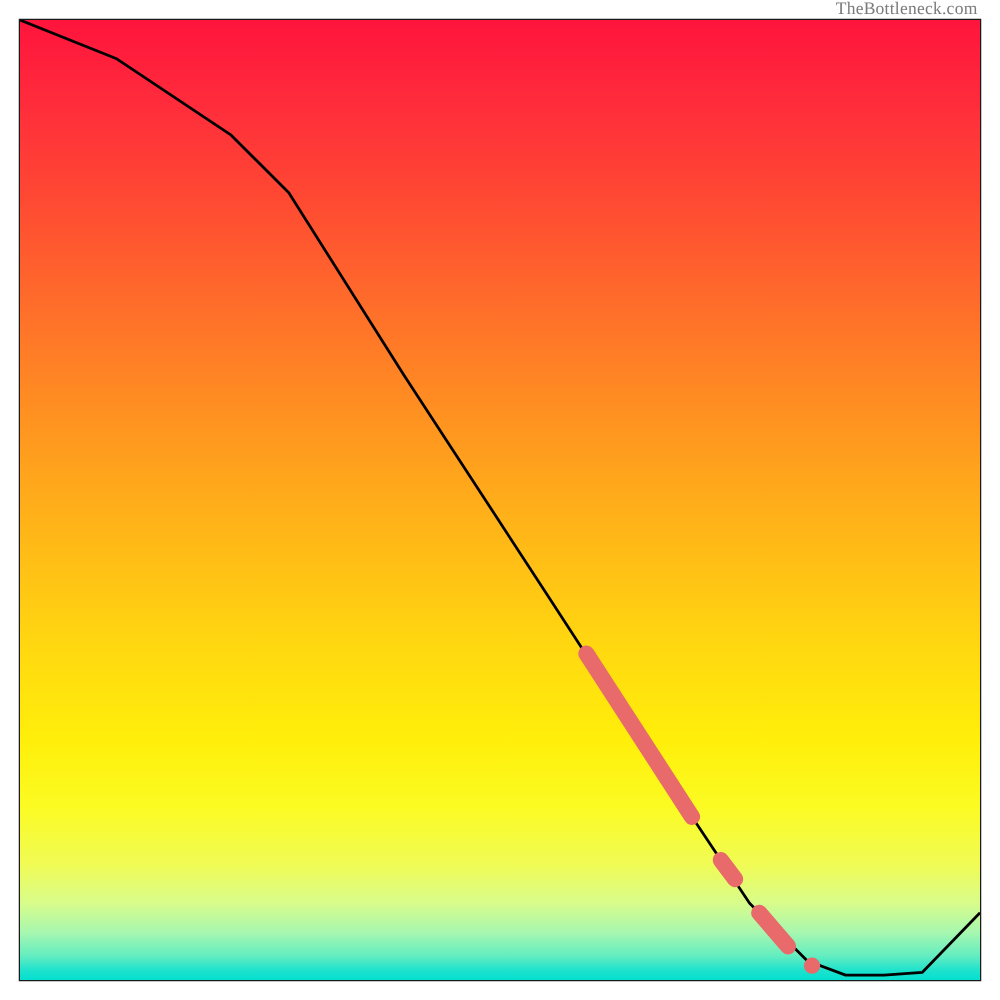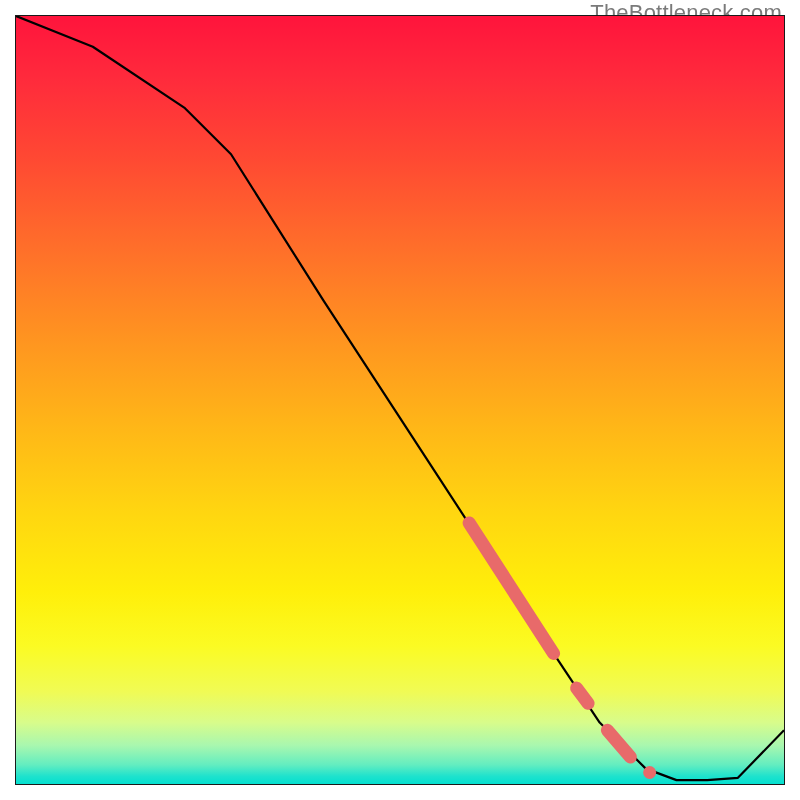--- a/index.html
+++ b/index.html
@@ -53,22 +53,22 @@
     position: absolute;
     left: 0;
     top: 0;
     width: 100%;
     height: 100%;
   }
   .watermark {
     position: absolute;
     top: 0px;
     right: 18px;
-    font-family: Liberation Sans, sans-serif;
-    font-size: 22px;
+    font-family: Liberation Serif, serif;
+    font-size: 14px;
     font-weight: 500;
     color: #7a7a7a;
     letter-spacing: 0.2px;
   }
 </style>
 </head>
 <body>
 
 <div class="chart-container">
   <div class="watermark">TheBottleneck.com</div>

